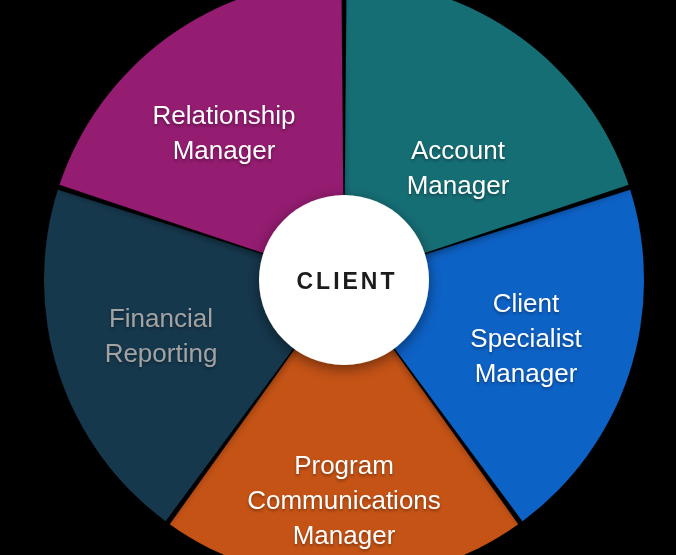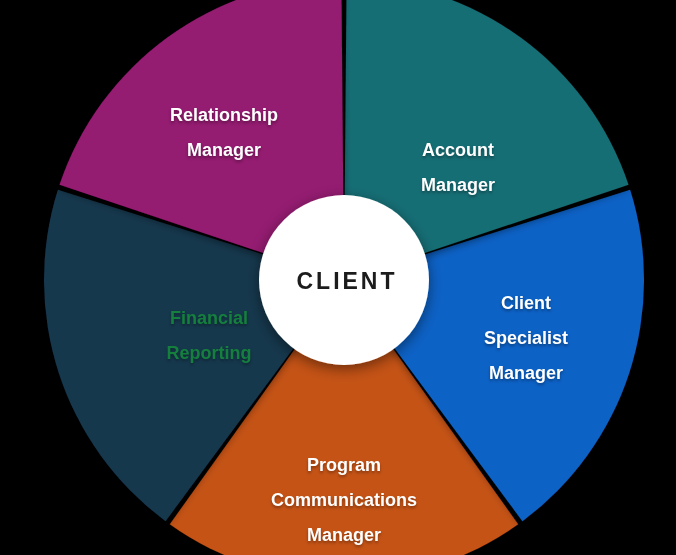--- a/index.html
+++ b/index.html
@@ -22,22 +22,22 @@
   svg.wheel {
     position: absolute;
     left: 0; top: 0;
     width: 676px; height: 555px;
     display: block;
   }
   .seg-label {
     position: absolute;
     transform: translate(-50%, -50%);
     text-align: center;
-    font-weight: 700;
-    font-size: 18px;
+    font-weight: 400;
+    font-size: 26px;
     line-height: 35px;
     color: #ffffff;
     text-shadow: 0 2px 3px rgba(0,0,0,0.35);
     white-space: nowrap;
   }
   .pos-account      { left: 458px; top: 133px; }
   .pos-clientops    { left: 526px; top: 338px; }
   .pos-comms        { left: 344px; top: 500px; }
   .pos-financial    { left: 161px; top: 336px; }
   .pos-relationship { left: 224px; top: 133px; }
@@ -90,20 +90,20 @@
     <div>Specialist</div>
     <div>Manager</div>
   </div>
 
   <div class="seg-label pos-comms" style="color: rgb(255, 255, 255);">
     <div>Program</div>
     <div>Communications</div>
     <div>Manager</div>
   </div>
 
-  <div class="seg-label pos-financial" style="color: #15803d; margin-left: 48px;">
+  <div class="seg-label pos-financial" style="color: #a3a3a3;">
     <div>Financial</div>
     <div>Reporting</div>
   </div>
 
   <div class="hub-label" style="color: rgb(28, 28, 28);">CLIENT</div>
 
 </div>
 
 </body></html>

